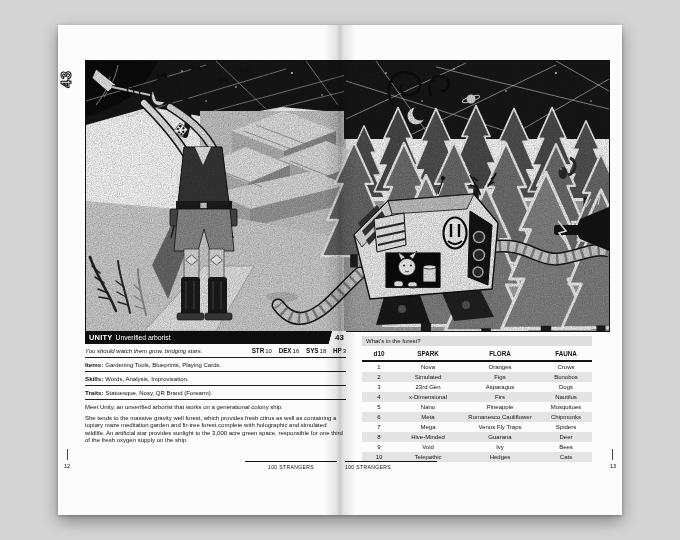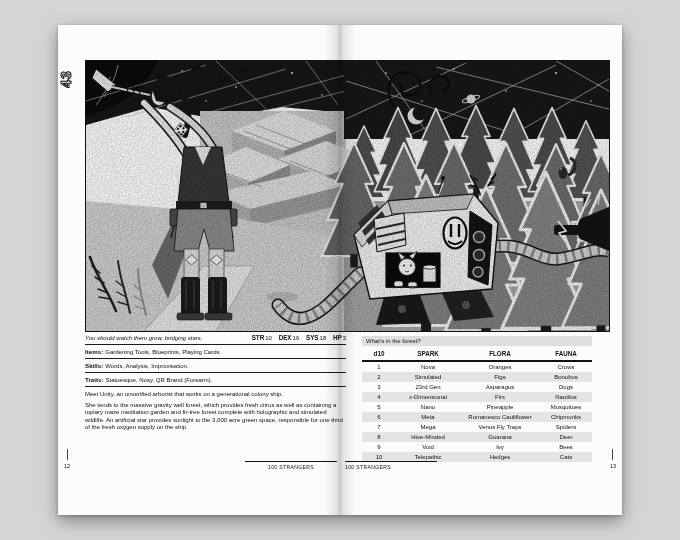--- a/index.html
+++ b/index.html
@@ -289,20 +289,26 @@
           <line x1="512" y1="144" x2="514" y2="135" stroke="#f2f2f2" stroke-width="1"></line>
         </g>
 
         <rect x="0" y="0" width="523" height="270" filter="url(#grain)" opacity="0.3"></rect>
       </svg>
     </div>
 
     <div class="side-num">43</div>
 
     <section class="statblock">
+      <div class="sb-bar">
+        <span class="sb-name">UNITY</span>
+        <span class="sb-sub">Unverified arborist</span>
+        <span class="sb-cut"></span>
+        <span class="sb-num">43</span>
+      </div>
       <div class="sb-row">
         <span class="sb-quote">You should watch them grow, bridging stars.</span>
         <span class="sb-stats">
           <b>STR</b><span>10</span>
           <b>DEX</b><span>16</span>
           <b>SYS</b><span>18</span>
           <b>HP</b><span>3</span>
         </span>
       </div>
       <div class="sb-row">

